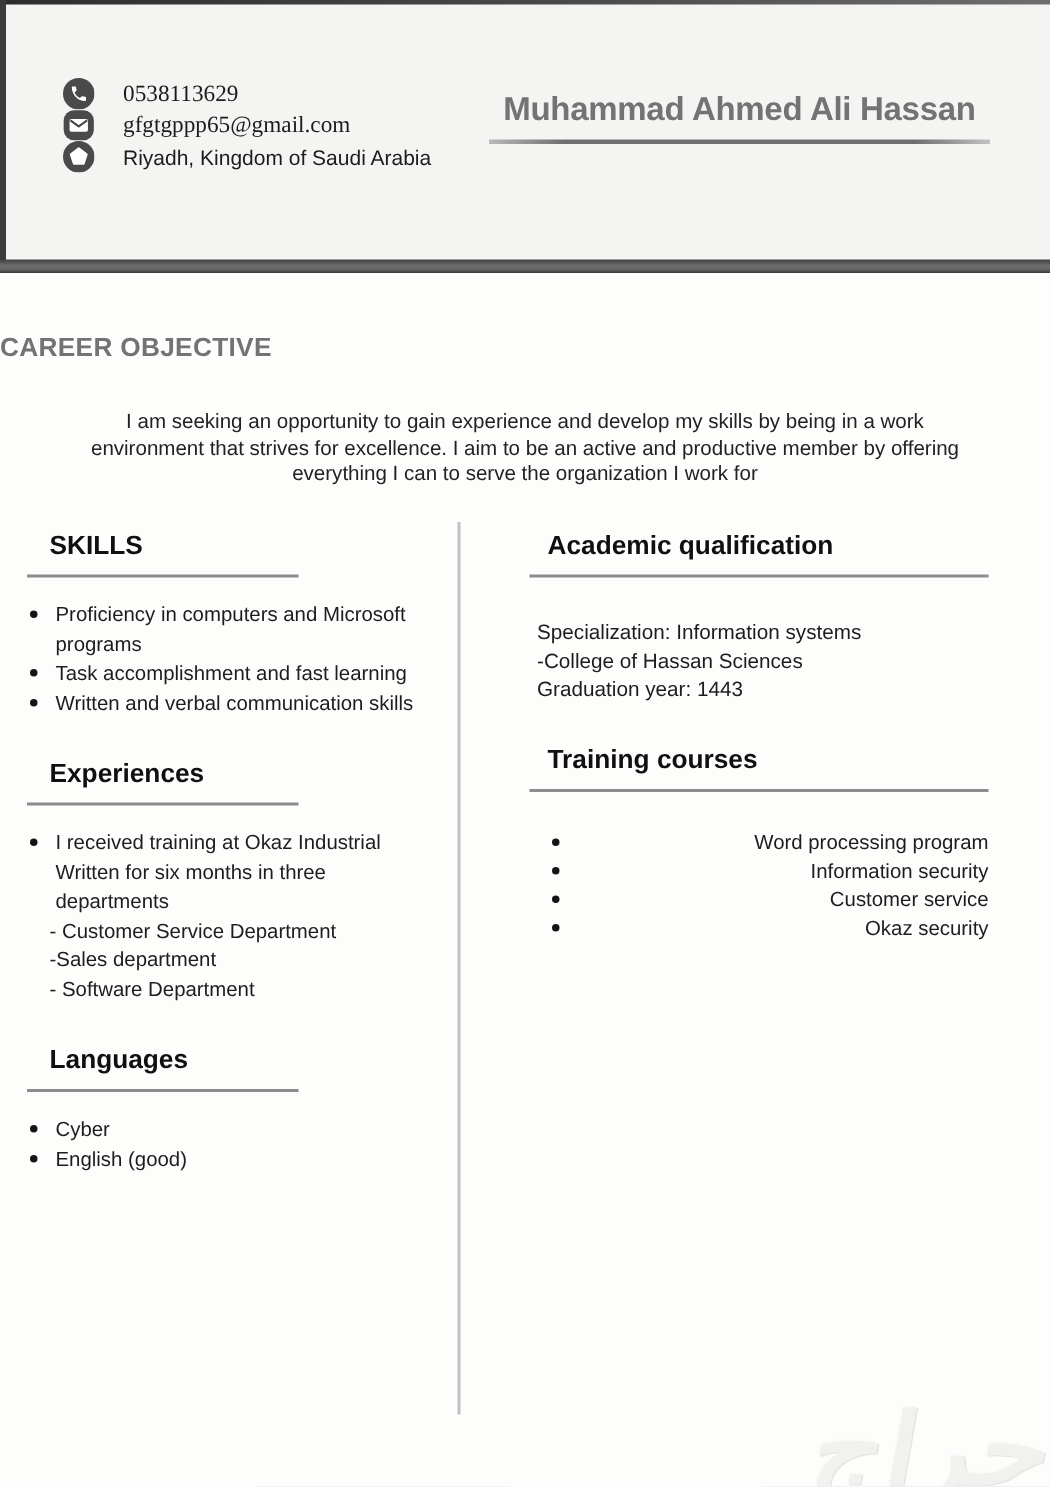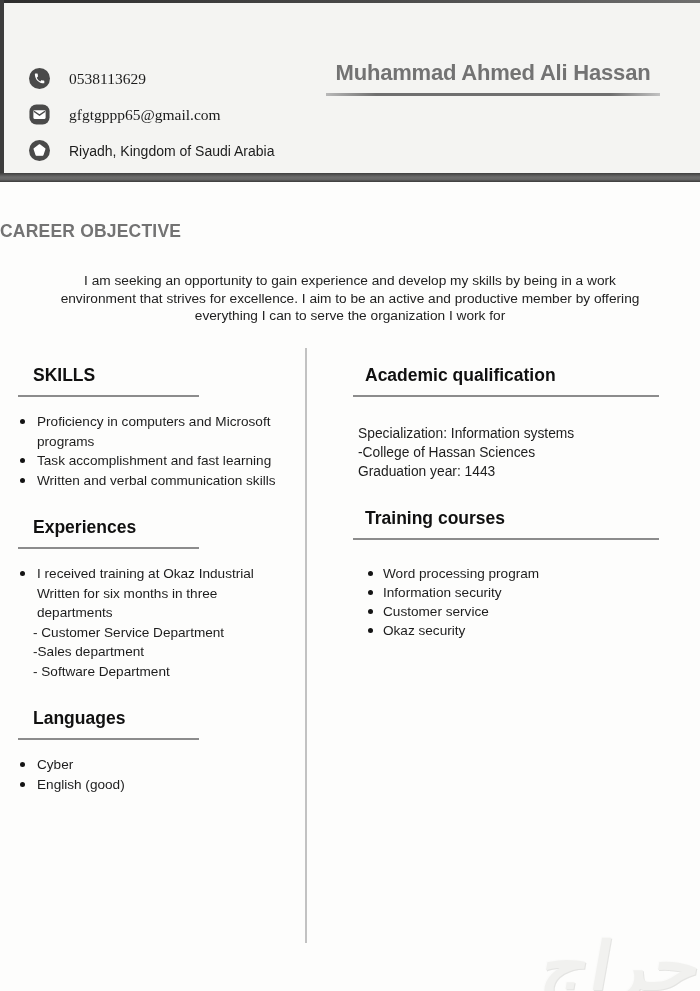--- a/index.html
+++ b/index.html
@@ -7,54 +7,54 @@
     position:relative;width:700px;height:991px;margin:0 auto;
     background:#fdfdfc;overflow:hidden;
     font-family:"Liberation Sans",sans-serif;color:#1f1f1f;
   }
   
   .edge-top{position:absolute;top:0;left:0;right:0;height:3px;
     background:linear-gradient(90deg,#2d2d2d,#4a4a4a 55%,#6e6e6e);}
   .edge-left{position:absolute;top:0;left:0;width:4px;height:182px;background:#3c3c3c;}
   
   .header{position:absolute;top:0;left:0;right:0;height:173px;background:#f4f4f2;}
-  .contacts{position:absolute;left:29px;top:52px;display:flex;flex-direction:column;gap:15px;margin-top:16px;}
+  .contacts{position:absolute;left:42px;top:52px;display:flex;flex-direction:column;}
   .contact-row{display:flex;align-items:center;gap:19px;}
   .contact-row svg{display:block;width:21px;height:21px;flex:0 0 21px;}
   .contact-text{font-size:14px;color:#1c1c1c;}
   .contact-text.serif{font-family:"Liberation Serif",serif;font-size:15.5px;}
   .name-block{position:absolute;right:40px;top:60px;width:334px;text-align:center;}
   .name{font-size:22px;font-weight:700;color:#737373;letter-spacing:-0.2px;white-space:nowrap;}
   .name-underline{height:3px;margin-top:7px;
     background:linear-gradient(90deg,#b9b9b9,#6f6f6f 15%,#6f6f6f 85%,#c2c2c2);}
   .divider-bar{position:absolute;top:173px;left:0;right:0;height:9px;
     background:linear-gradient(180deg,#3f3f3f,#6c6c6c 45%,#676767 70%,#3a3a3a);}
   
   .objective-title{position:absolute;top:221px;left:0;width:100%;text-align:left;
     font-size:17.5px;font-weight:700;color:#737373;letter-spacing:0.2px;}
   .objective-text{position:absolute;top:272px;left:45px;width:610px;text-align:center;
     font-size:13.7px;line-height:17.6px;color:#222;}
   
-  .col{position:absolute;top:352px;margin-top:12px;}
+  .col{position:absolute;top:352px;}
   .col-left{left:18px;width:274px;}
   .col-right{left:353px;width:306px;}
   .col-divider{position:absolute;left:305px;top:348px;width:2px;height:595px;background:#c2c2c2;}
   .sec-title{font-size:17.5px;font-weight:700;color:#101010;line-height:23px;margin:0;}
   .col-left .sec-title{margin-left:15px;}
   .col-right .sec-title{margin-left:12px;}
   .sec-rule{height:2px;background:#8c8c8c;margin-top:8px;}
   .col-left .sec-rule{width:181px;}
   .col-right .sec-rule{width:100%;}
   .sec-gap{margin-top:26px;}
   ul.blist{list-style:none;margin:15px 0 0 0;padding:0;font-size:13.6px;line-height:19.5px;color:#1d1d1d;}
   ul.blist li{position:relative;padding-left:19px;}
   ul.blist li::before{content:"";position:absolute;left:2px;top:7px;width:5px;height:5px;
     border-radius:50%;background:#141414;}
   .col-right ul.blist{margin-top:24px;line-height:19px;}
-  .col-right ul.blist li{padding-left:17px;margin-left:13px;}
+  .col-right ul.blist li{padding-left:17px;margin-left:13px;text-align:right;}
   .subline{margin-left:-4px;}
   .plain-lines{margin:27px 0 0 5px;font-size:13.8px;line-height:19px;color:#1d1d1d;}
   
   .watermark{position:absolute;right:6px;bottom:-14px;
     font-size:66px;font-weight:700;color:#f1f1ef;
     text-shadow:1px 1px 0 #e4e4e2,-1px -1px 0 #fbfbfa;
     transform:skewX(-10deg) scaleX(1.15);transform-origin:bottom right;
     user-select:none;}
 </style>
 </head>

